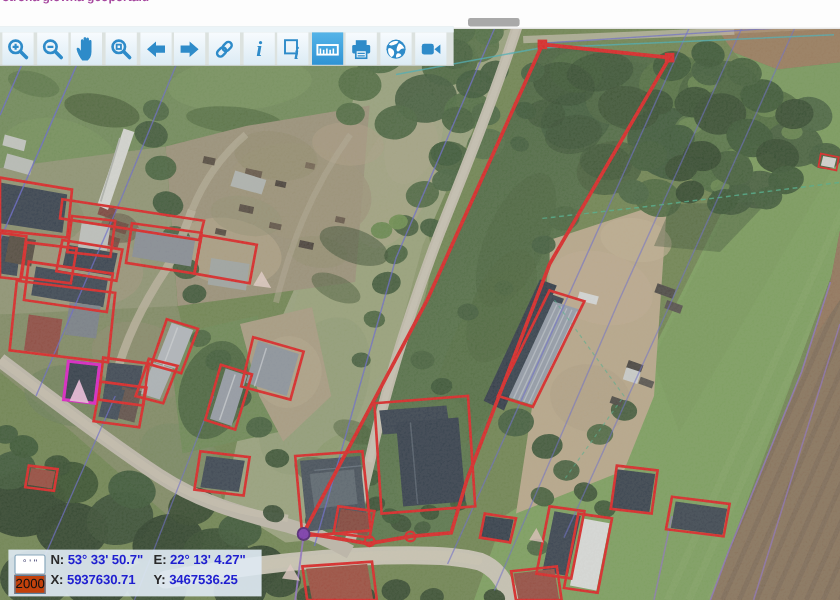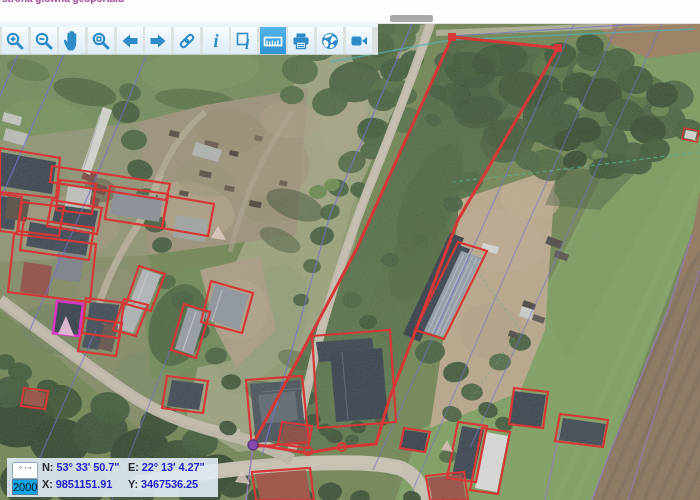--- a/index.html
+++ b/index.html
@@ -7,21 +7,21 @@
 #topstrip{position:absolute;left:0;top:0;width:700px;height:24px;background:#fdfdfd;overflow:hidden;border-bottom:1px solid #e4e4e4;box-sizing:border-box;}
 #toplink{position:absolute;left:2px;top:-7px;color:#a6479f;font-size:10px;font-weight:bold;}
 #scrollthumb{position:absolute;left:390px;top:15px;width:43px;height:7px;background:#a9a9a9;border-radius:2px;}
 #toolbar{position:absolute;left:0;top:22px;width:378px;height:33px;background:#dce2df;border-bottom:1px solid #c6cec9;box-sizing:border-box;}
 #toolbar .tbtop{position:absolute;left:0;top:0;width:378px;height:5px;background:#ebf4f8;}
 .tb{position:absolute;top:5px;width:26px;height:27px;background:linear-gradient(#f7fbfe,#dcebf4);}
 .tb svg{position:absolute;left:3px;top:3.5px;}
 .tb.sel{background:linear-gradient(#55b4e8,#2f93d4);}
 #infobox{position:absolute;left:7px;top:458px;width:211px;height:39px;background:rgba(222,233,242,0.92);}
 .ibtn{position:absolute;left:5px;top:4px;width:24px;height:15px;background:#fff;border:1px solid #89a8bc;border-radius:2px;font-size:8px;color:#336;text-align:center;line-height:14px;}
-.iinp{position:absolute;left:5px;top:21px;width:24px;height:14px;background:#0ea5e9;border:1px solid #5b7d9a;font-size:11px;color:#111;text-align:right;line-height:14px;}
+.iinp{position:absolute;left:5px;top:21px;width:24px;height:14px;background:#c2410c;border:1px solid #5b7d9a;font-size:11px;color:#111;text-align:right;line-height:14px;}
 .irow{position:absolute;font-size:11px;letter-spacing:-0.1px;font-weight:bold;color:#2a2a2a;white-space:nowrap;}
 .irow b{color:#1f1fd0;}
 </style>
 </head>
 <body>
 <div id="page">
 <svg id="map" style="position:absolute;left:0;top:0;" width="700" height="500" viewBox="0 0 700 500">
       <rect x="0" y="22" width="700" height="478" fill="#6d834c"></rect>
       <polygon points="0,22 345,22 300,120 210,210 140,250 0,262" fill="#6e8a54"></polygon>
       <ellipse cx="95" cy="60" rx="70" ry="28" fill="#6d8a53" opacity="0.8" transform="rotate(8 95 60)"></ellipse>
@@ -503,16 +503,16 @@
           <rect x="2.5" y="5.5" width="10" height="9" rx="2" fill="#2e8bc9"></rect>
           <path d="M13,10 L18,6 L18,14 Z" fill="#2e8bc9"></path>
         </svg>
       </div>
     </div>
 <div id="infobox">
   <div class="ibtn">° ' "</div>
   <div class="iinp">2000</div>
   <div class="irow" style="left:35px;top:3px;">N: <b>53° 33' 50.7"</b></div>
   <div class="irow" style="left:121px;top:3px;">E: <b>22° 13' 4.27"</b></div>
-  <div class="irow" style="left:35px;top:20px;">X: <b>9851151.91</b></div>
+  <div class="irow" style="left:35px;top:20px;">X: <b>5937630.71</b></div>
   <div class="irow" style="left:121px;top:20px;">Y: <b>3467536.25</b></div>
 </div>
 </div>
 
 </body></html>

